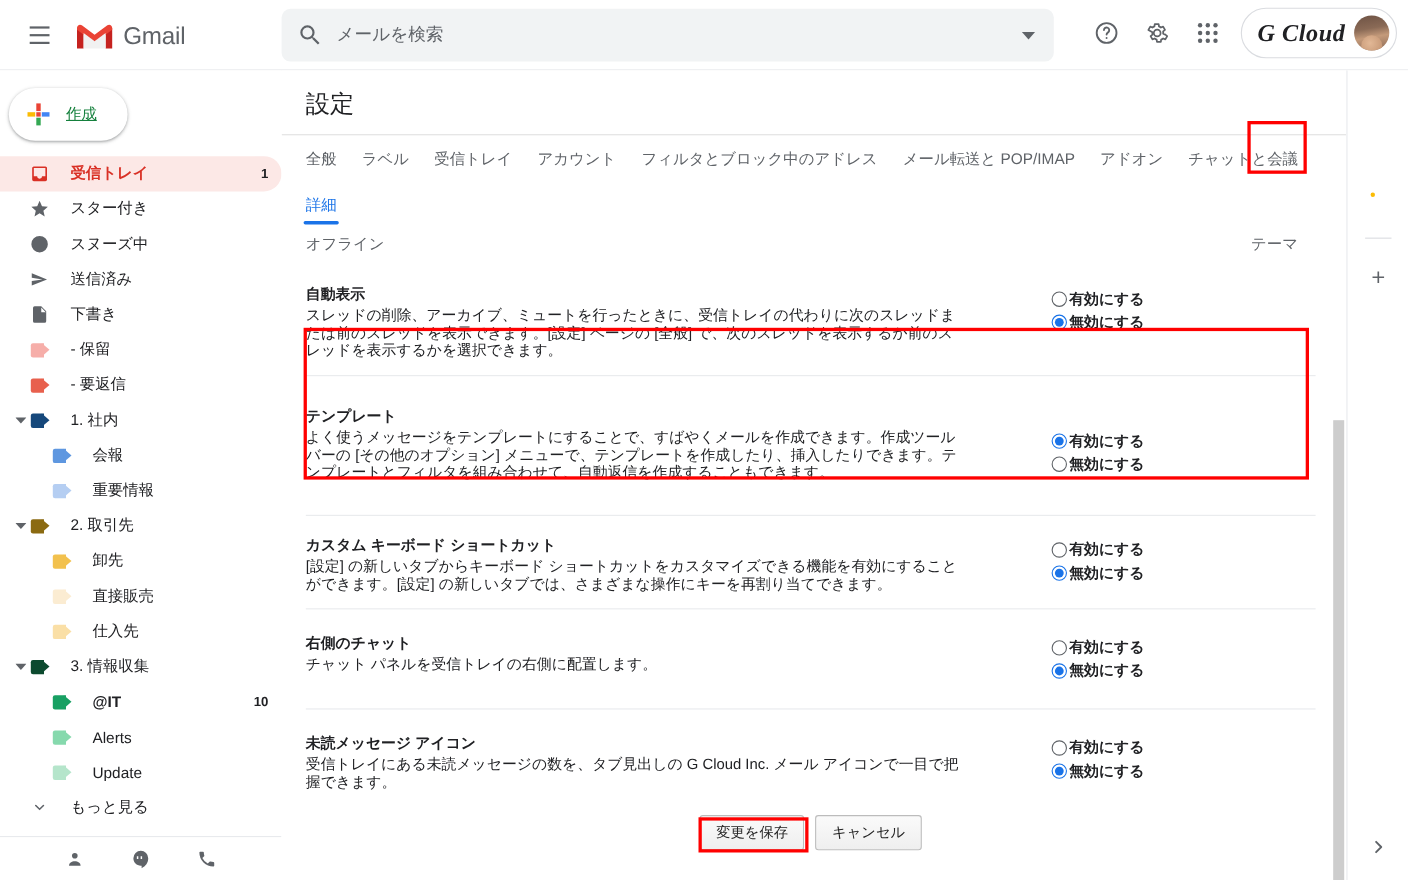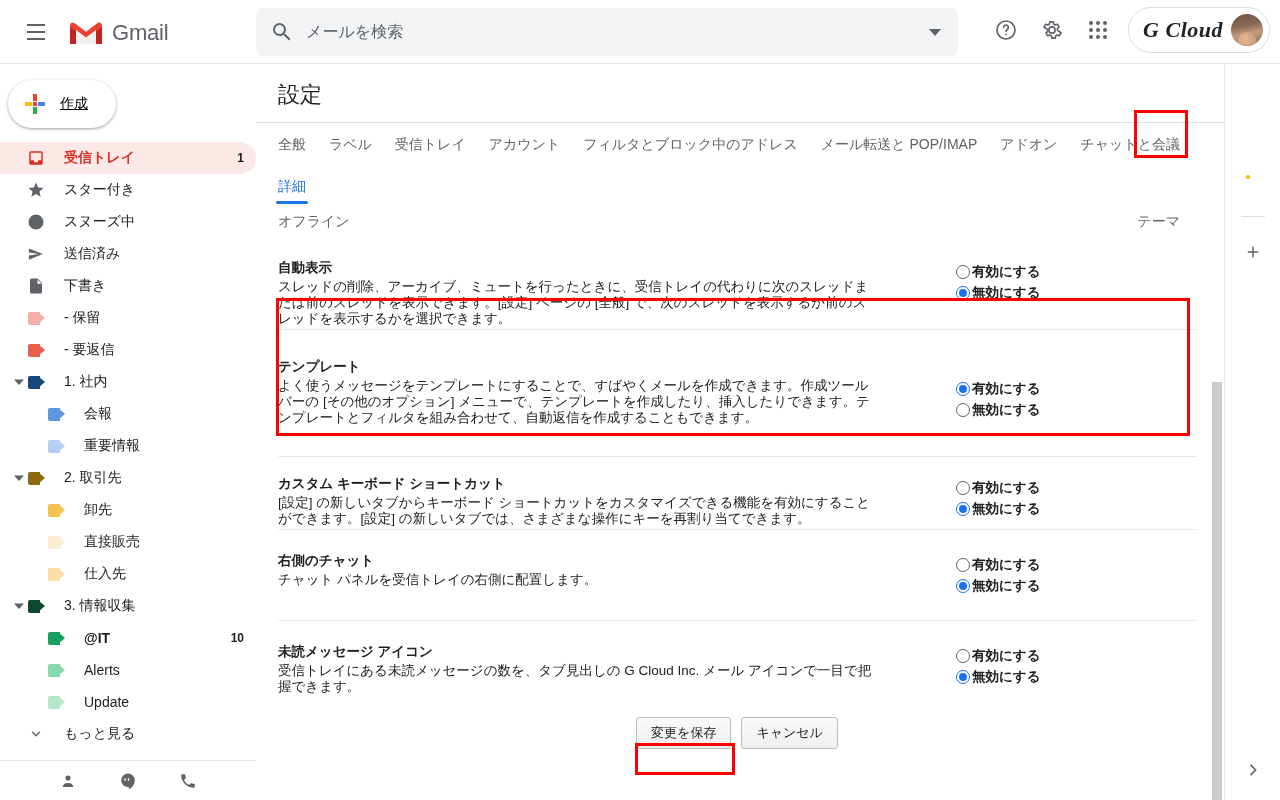--- a/index.html
+++ b/index.html
@@ -87,21 +87,21 @@
   .sidebar {
     position: absolute; left: 0; top: 64px; width: 256px; height: 736px;
     background: #fff; overflow: hidden;
   }
   .compose {
     margin: 16px 0 0 8px; height: 48px; width: 108px;
     border-radius: 24px; background: #fff;
     box-shadow: 0 1px 2px 0 rgba(60,64,67,.30), 0 1px 3px 1px rgba(60,64,67,.15);
     display: flex; align-items: center; padding-left: 16px; gap: 14px; cursor: pointer;
   }
-  .compose-label { font-size: 14px; color: #000000; font-weight: normal; text-decoration: underline; }
+  .compose-label { font-size: 14px; color: #15803d; font-weight: normal; text-decoration: underline; }
   .plus-g { width: 22px; height: 22px; position: relative; flex: none; }
 
   .navlist { margin-top: 14px; }
   .navitem {
     height: 32px; display: flex; align-items: center;
     padding-left: 26px; padding-right: 12px; border-radius: 0 16px 16px 0;
     cursor: pointer; font-size: 14px; color: #202124;
   }
   .navitem.selected { background: #fce8e6; font-weight: bold; color: #d93025; }
   .navitem .nicon { width: 20px; height: 20px; flex: none; display: flex; align-items: center; justify-content: center; }
@@ -161,21 +161,21 @@
     height: 3px; background: #1a73e8; border-radius: 2px;
   }
   .tab.lastrow { padding-top: 6px; padding-bottom: 10px; }
 
   .content {
     position: relative; height: 585px; overflow: hidden;
   }
   .scroll-area { padding: 0 0 0 0; }
 
   .setting-row {
-    display: flex; padding: 18px 0 2px 0; margin-left: 22px; margin-right: 28px;
+    display: flex; padding: 18px 0 14px 0; margin-left: 22px; margin-right: 28px;
     border-bottom: 1px solid #e8eaed;
   }
   .setting-row.nobord { border-bottom: none; }
   .setting-text { width: 600px; padding-left: 0; }
   .setting-title { font-size: 13.5px; font-weight: bold; color: #202124; margin-bottom: 2px; }
   .setting-desc { font-size: 13.5px; color: #202124; line-height: 16px; }
   .setting-options { margin-left: 78px; padding-top: 2px; }
   .radio-line { display: flex; align-items: center; height: 21px; cursor: pointer; }
   .radio {
     width: 14px; height: 14px; border-radius: 50%; border: 1.5px solid #5f6368;

